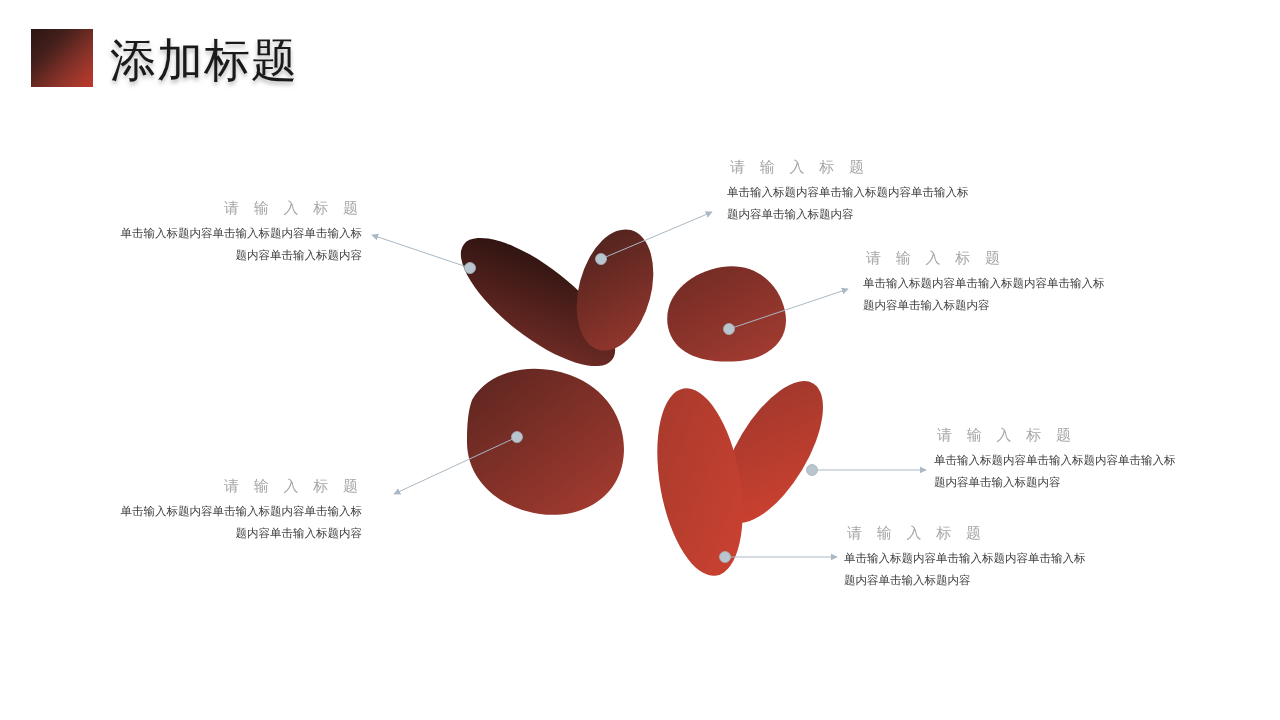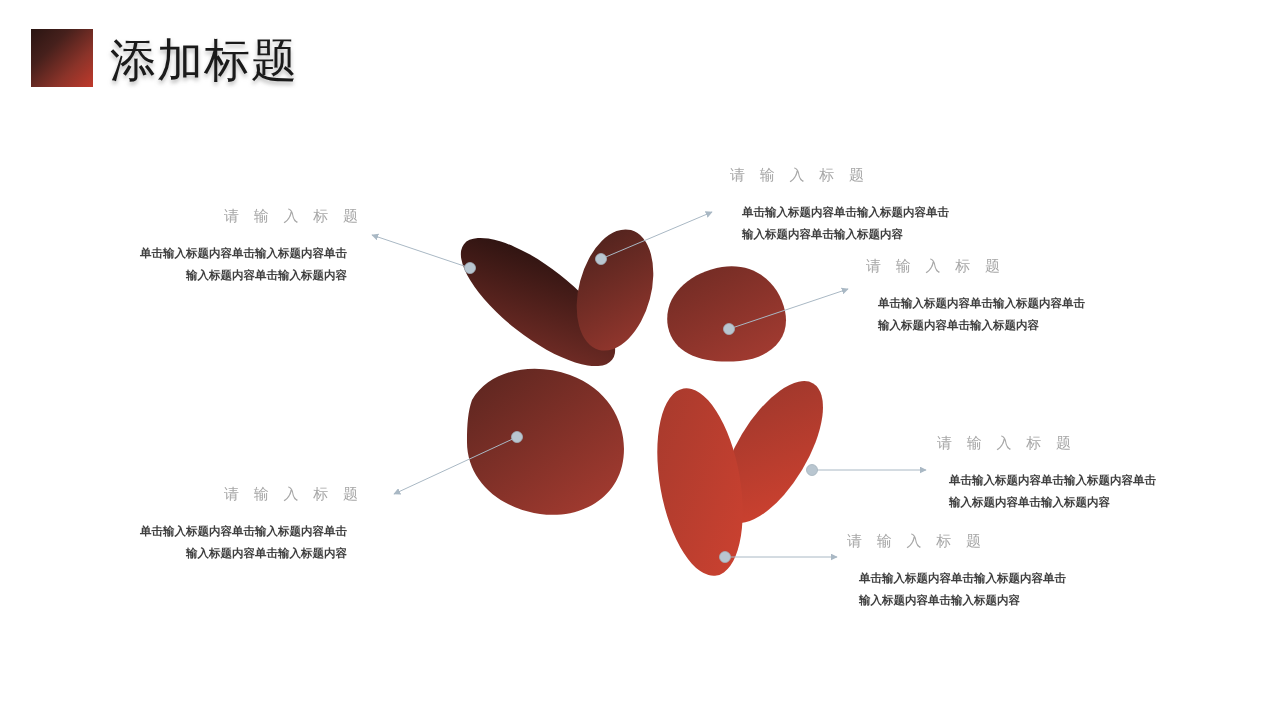--- a/index.html
+++ b/index.html
@@ -64,29 +64,28 @@
   
   .callout {
     position: absolute;
     width: 250px;
   }
   .callout .c-heading {
     font-size: 15px;
     line-height: 20px;
     color: #a6a6a6;
     letter-spacing: 5px;
-    margin: 8px 0 4px 0;
+    margin: 0 0 4px 0;
     white-space: nowrap;
   }
   .callout .c-body {
     font-size: 11.5px;
     line-height: 22px;
     color: #3f3f3f;
-    margin: 16px;
-    font-weight: bold;
+    margin: 1px;
   }
   .callout.align-right {
     text-align: right;
   }
   .callout.align-right .c-heading {
     letter-spacing: 5px;
     padding-right: 0;
   }
   .callout.align-left {
     text-align: left;

